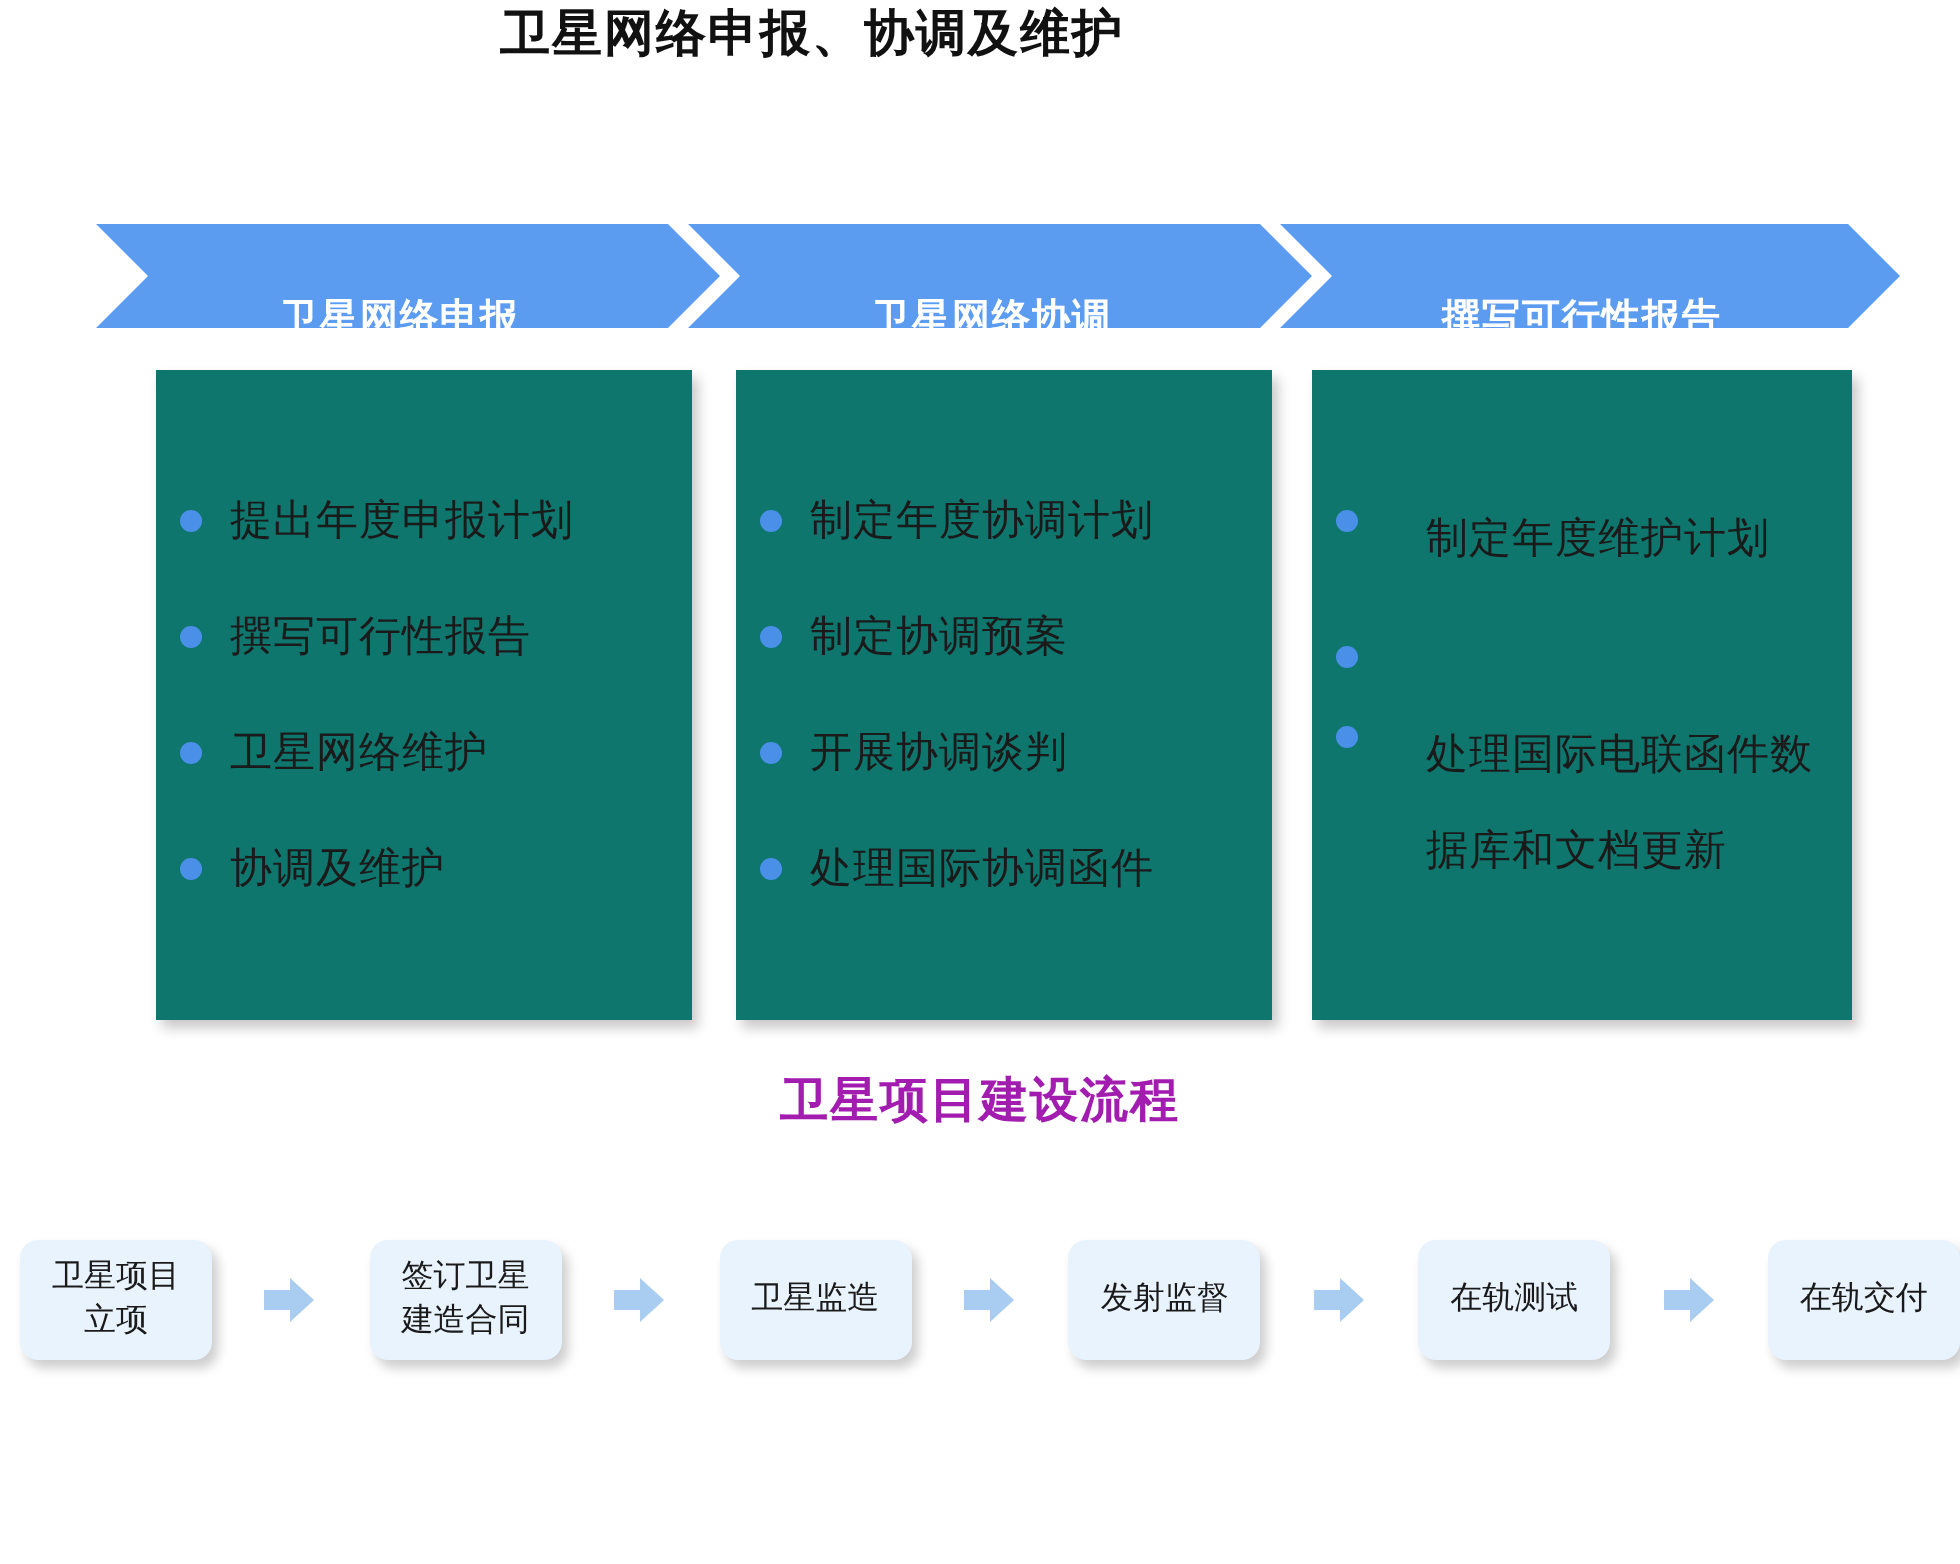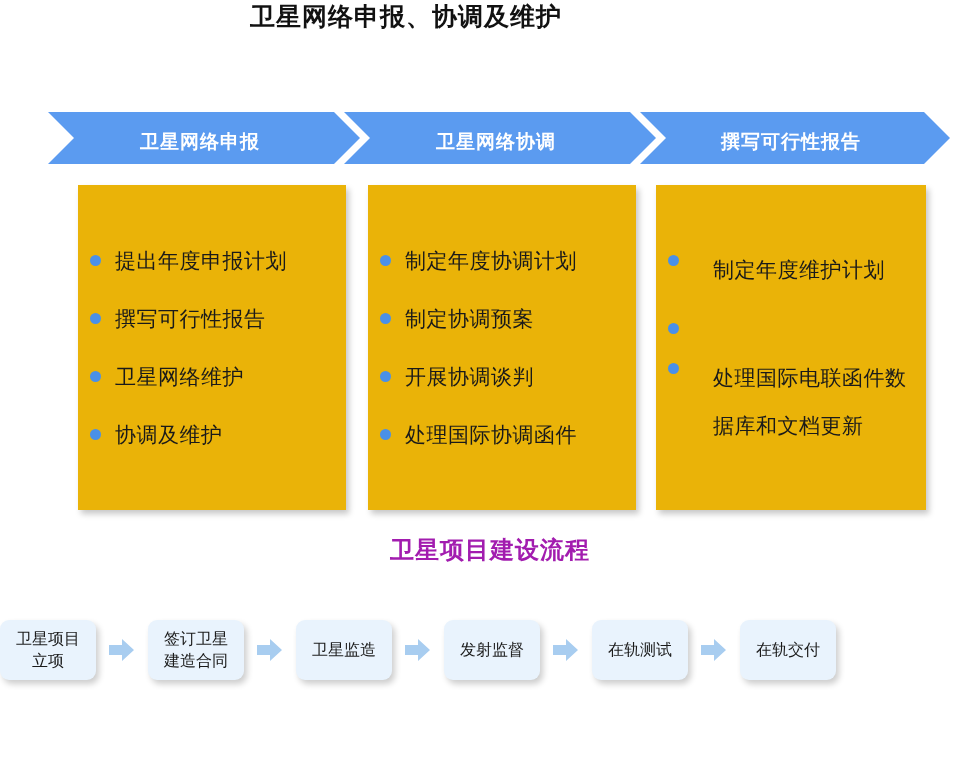--- a/index.html
+++ b/index.html
@@ -36,21 +36,21 @@
     top: 112px;
     width: 902px;
     height: 52px;
   }
   .banner-seg {
     position: absolute;
     top: 0;
     height: 60px;
     background: #5b9bf0;
     display: flex;
-    align-items: center;
+    align-items: flex-end;
     justify-content: center;
   }
   .banner-seg span {
     color: #ffffff;
     font-size: 19px;
     font-weight: bold;
     letter-spacing: 1px;
     position: relative;
     left: -4px;
   }
@@ -75,21 +75,21 @@
     position: absolute;
     left: 0;
     top: 185px;
     width: 980px;
     height: 330px;
   }
   .card {
     position: absolute;
     top: 0;
     height: 325px;
-    background: #eab308;
+    background: #0f766e;
     box-shadow: 3px 4px 6px rgba(0,0,0,0.22);
     box-sizing: border-box;
     display: flex;
     flex-direction: column;
     justify-content: center;
     padding: 0 14px 0 12px;
   }
   .card1 { left: 78px;  width: 268px; }
   .card2 { left: 368px; width: 268px; }
   .card3 { left: 656px; width: 270px; }
@@ -134,22 +134,23 @@
   .flow {
     position: absolute;
     left: 0;
     top: 605px;
     width: 980px;
     height: 100px;
   }
   .flow-inner {
     display: flex;
     align-items: center;
-    justify-content: flex-start;
+    justify-content: space-between;
     height: 90px;
+    margin-left: 10px;
   }
   .flow-box {
     background: #e9f3fd;
     border-radius: 9px;
     box-shadow: 3px 4px 6px rgba(0,0,0,0.20);
     min-width: 96px;
     height: 60px;
     display: flex;
     align-items: center;
     justify-content: center;

